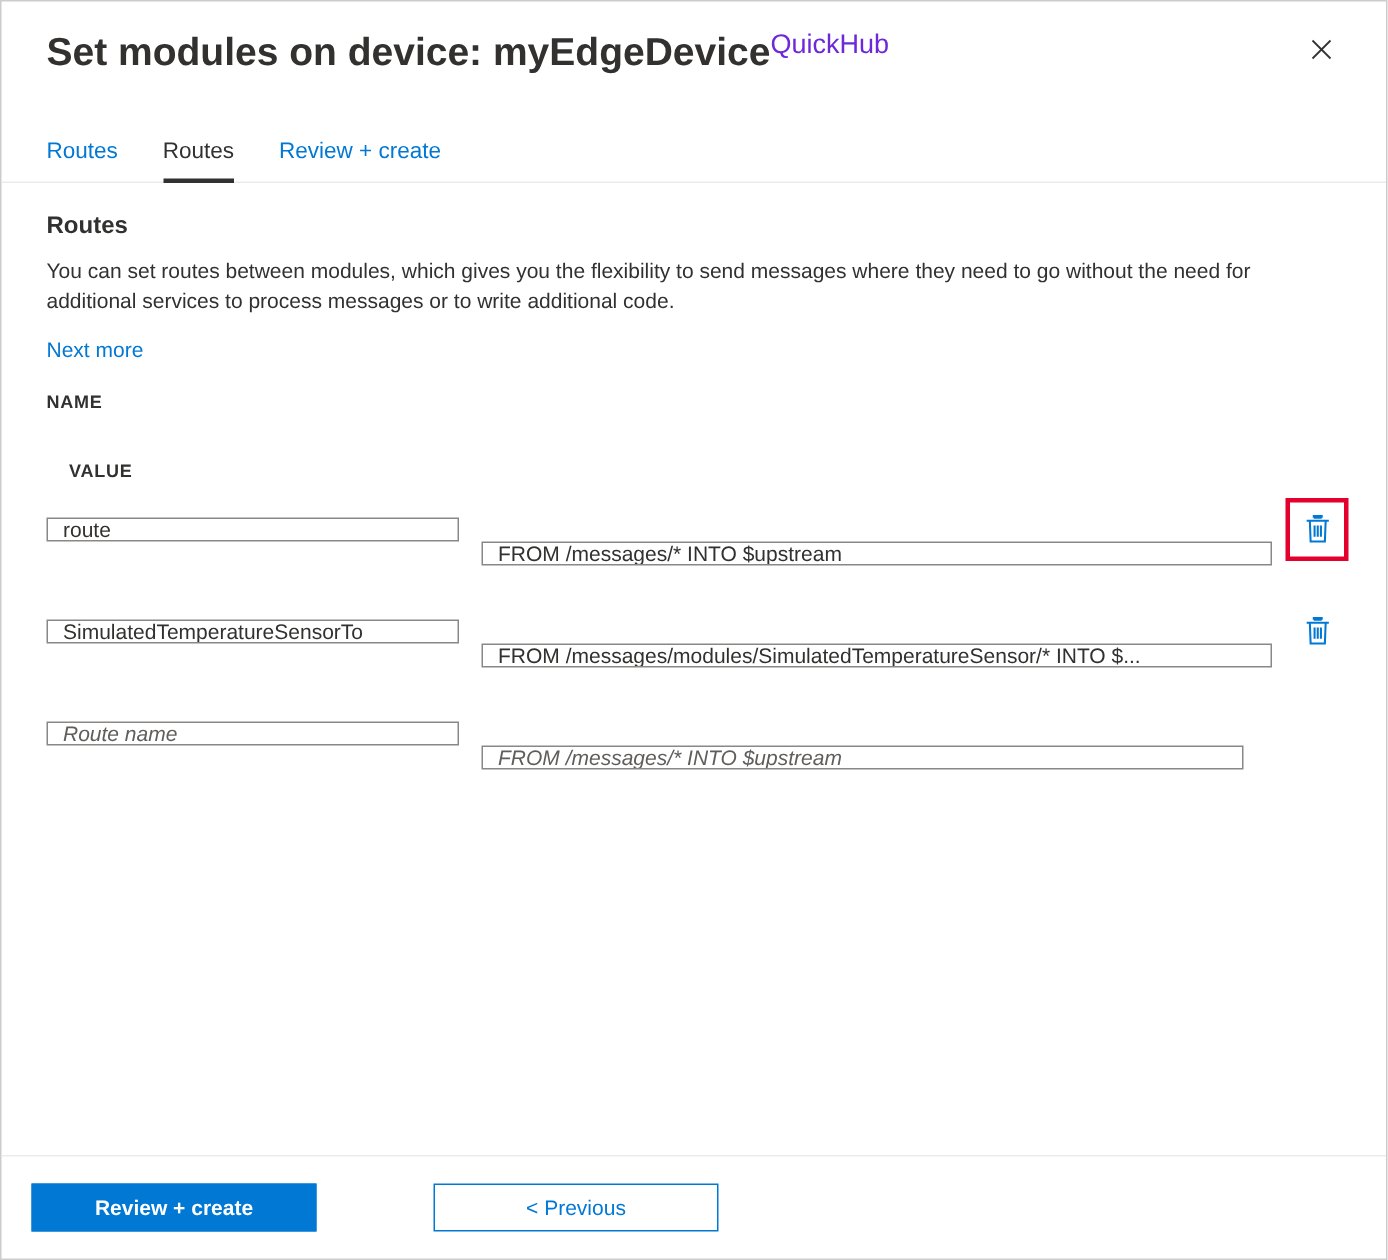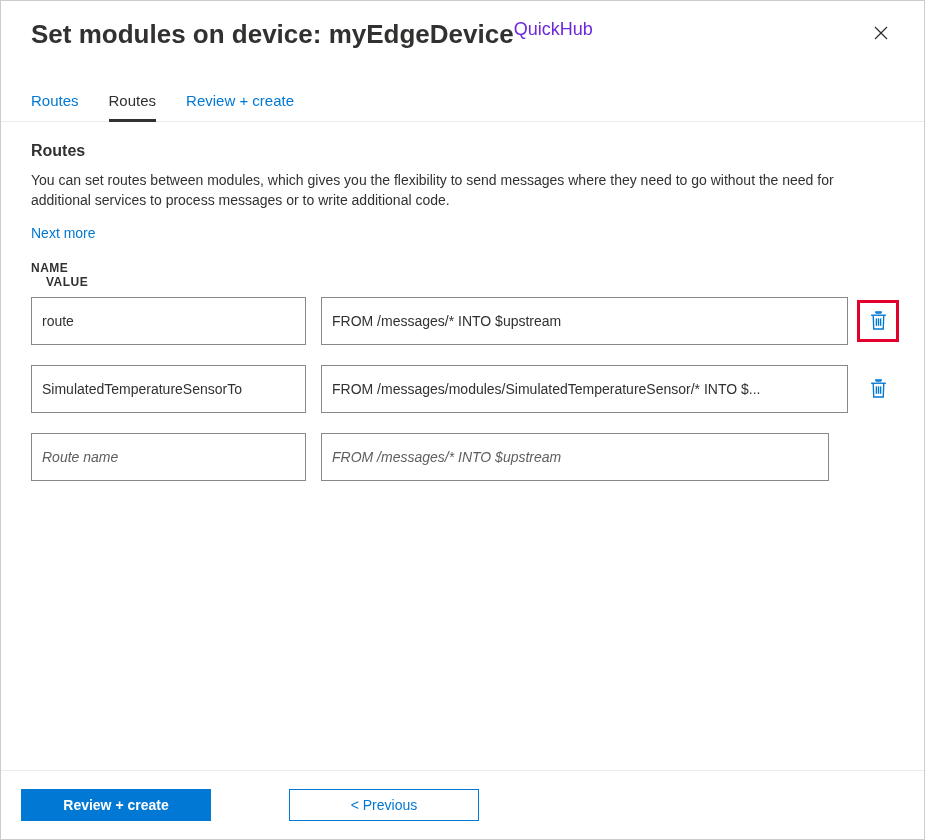--- a/index.html
+++ b/index.html
@@ -83,36 +83,36 @@
       font-size: 14px;
       display: inline-block;
       margin-bottom: 20px;
     }
     .table-headers {
       display: flex;
       margin-bottom: 8px;
       flex-direction: column;
     }
     .col-name { width: 275px; }
-    .col-value { flex: 1; margin-left: 15px; }
+    .col-value { flex: 1; margin-left: 15px; margin-top: 32px; }
     .col-action { width: 55px; margin-left: 10px; }
     .th {
       font-size: 12px;
       font-weight: 600;
       letter-spacing: 0.5px;
       color: #323130;
     }
     .row {
       display: flex;
       align-items: center;
       margin-bottom: 20px;
     }
     .row input[type="text"] {
       width: 100%;
-      height: 48px;
+      height: 16px;
       border: 1px solid #8a8886;
       padding: 0 10px;
       font-size: 14px;
       font-family: inherit;
       color: #323130;
       text-overflow: ellipsis;
     }
     .row input[type="text"]::placeholder {
       color: #605e5c;
       font-style: italic;

